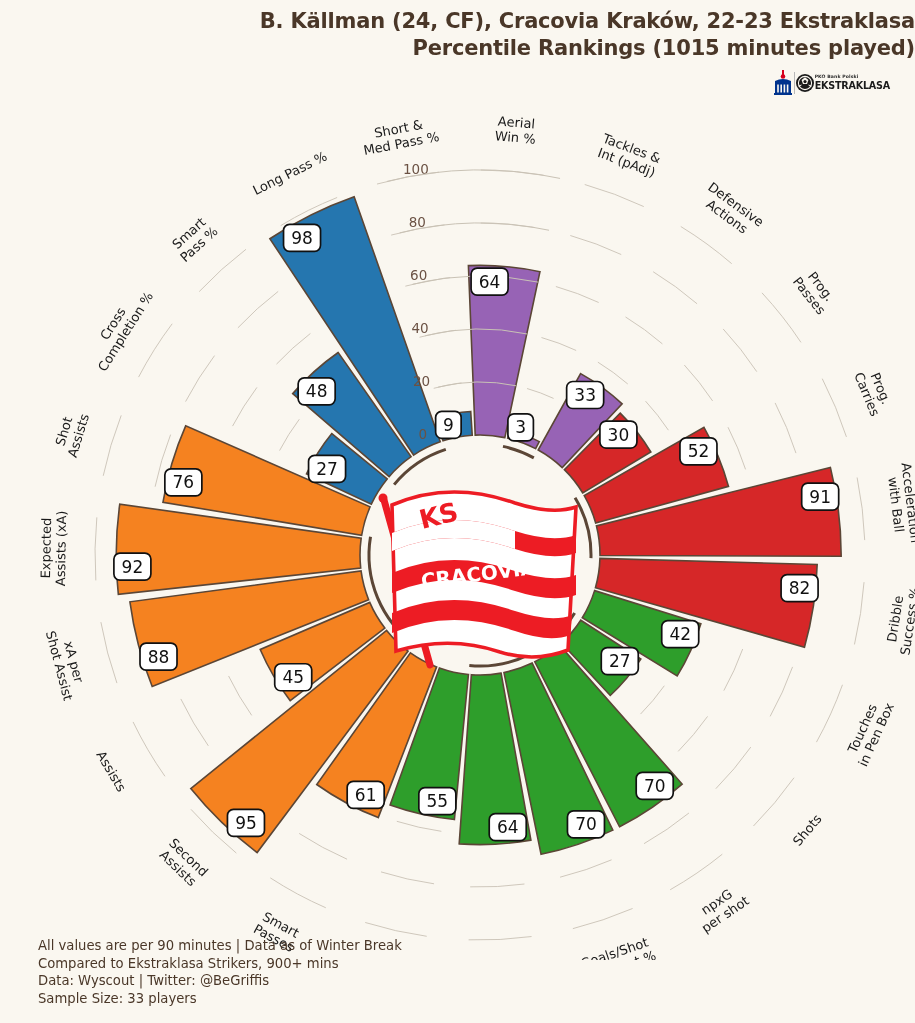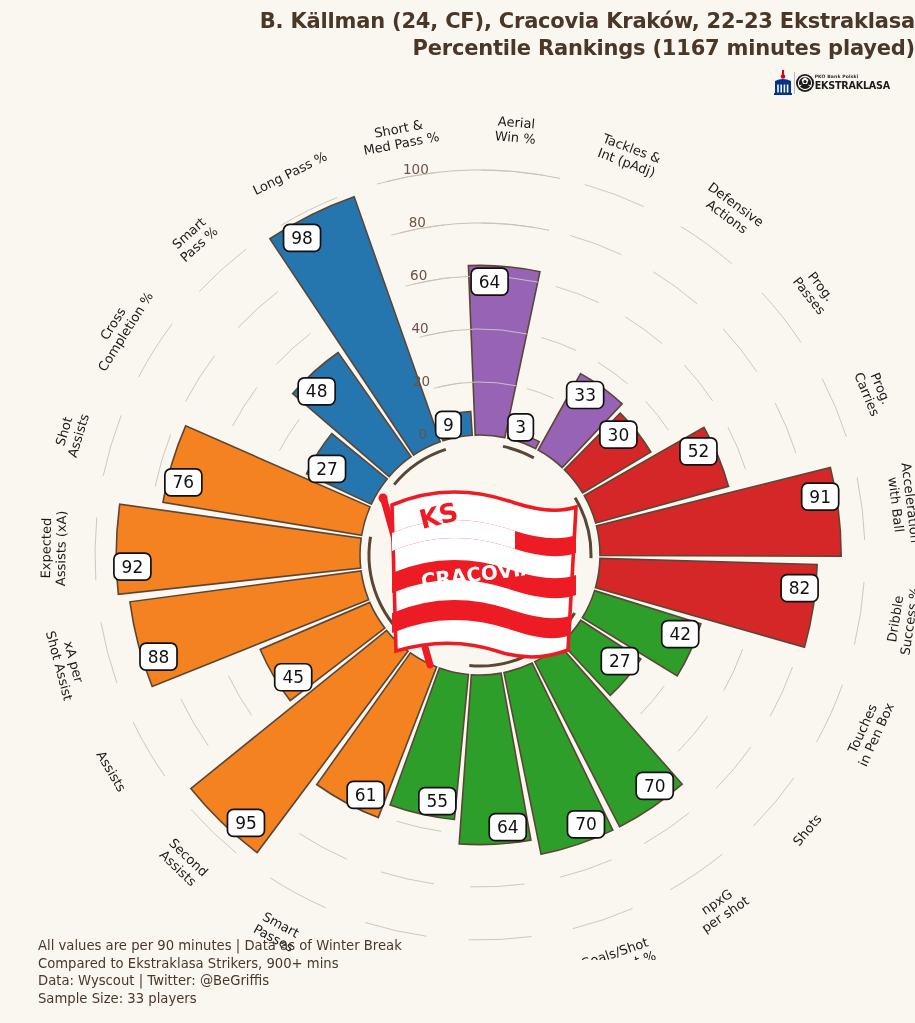--- a/index.html
+++ b/index.html
@@ -43,21 +43,21 @@
   #league-logo .divider{width:1px;height:22px;background:#B9B9B9;}
   #league-logo .txtblk{line-height:1;}
   #league-logo .t1{font-size:4.6px;font-weight:bold;color:#2B2B2B;letter-spacing:.1px;}
   #league-logo .t2{font-size:9.6px;font-weight:bold;color:#1B1B1B;letter-spacing:-0.2px;margin-top:1px;}
 </style>
 </head>
 <body>
 
 <div id="title-block">
   <div class="tline">B. Källman (24, CF), Cracovia Kraków, 22-23 Ekstraklasa</div>
-  <div class="tline">Percentile Rankings (1167 minutes played)</div>
+  <div class="tline">Percentile Rankings (1015 minutes played)</div>
 </div>
 
 <div id="league-logo">
   <svg width="22" height="26" viewBox="0 0 22 26">
     <rect x="10" y="0" width="2" height="6" fill="#D6001C"></rect>
     <circle cx="11" cy="6.5" r="2.3" fill="#D6001C"></circle>
     <path d="M3 11 Q11 7 19 11 L19 13 L3 13 Z" fill="#00338D"></path>
     <rect x="3" y="13" width="16" height="10" fill="#00338D"></rect>
     <rect x="5.2" y="14.5" width="1.6" height="8" fill="#FAF7F0"></rect>
     <rect x="8.4" y="14.5" width="1.6" height="8" fill="#FAF7F0"></rect>

